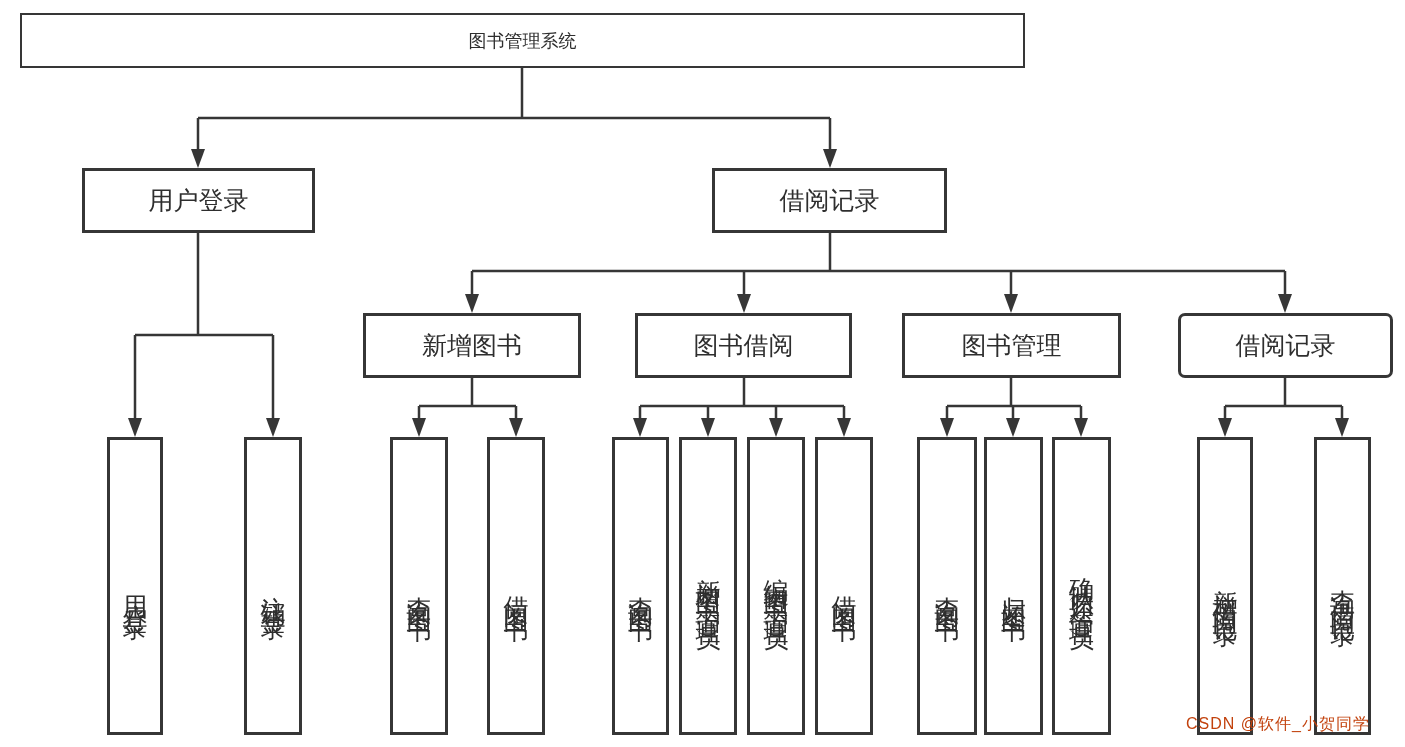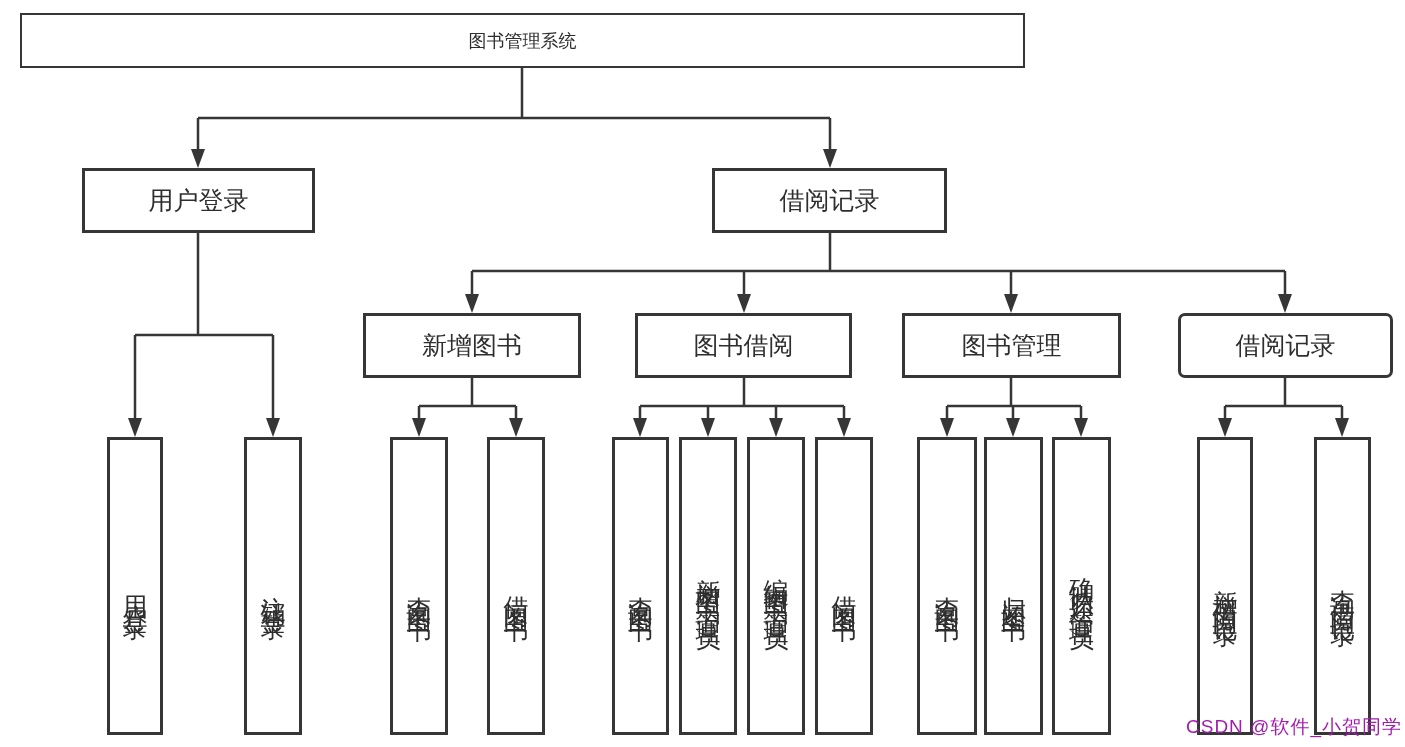--- a/index.html
+++ b/index.html
@@ -57,22 +57,22 @@
   #l-c3{left:747px;width:58px;}
   #l-c4{left:815px;width:58px;}
   #l-d1{left:917px;width:60px;}
   #l-d2{left:984px;width:59px;}
   #l-d3{left:1052px;width:59px;}
   #l-e1{left:1197px;width:56px;}
   #l-e2{left:1314px;width:57px;}
   .watermark{
     position:absolute;
     left:1186px;top:714px;
-    font-size:19px;
-    color:#a21caf;
+    font-size:16px;
+    color:#c2410c;
     letter-spacing:1px;
     white-space:nowrap;
     z-index:5;
   }
 </style>
 </head>
 <body>
 
 <div class="canvas">
 

